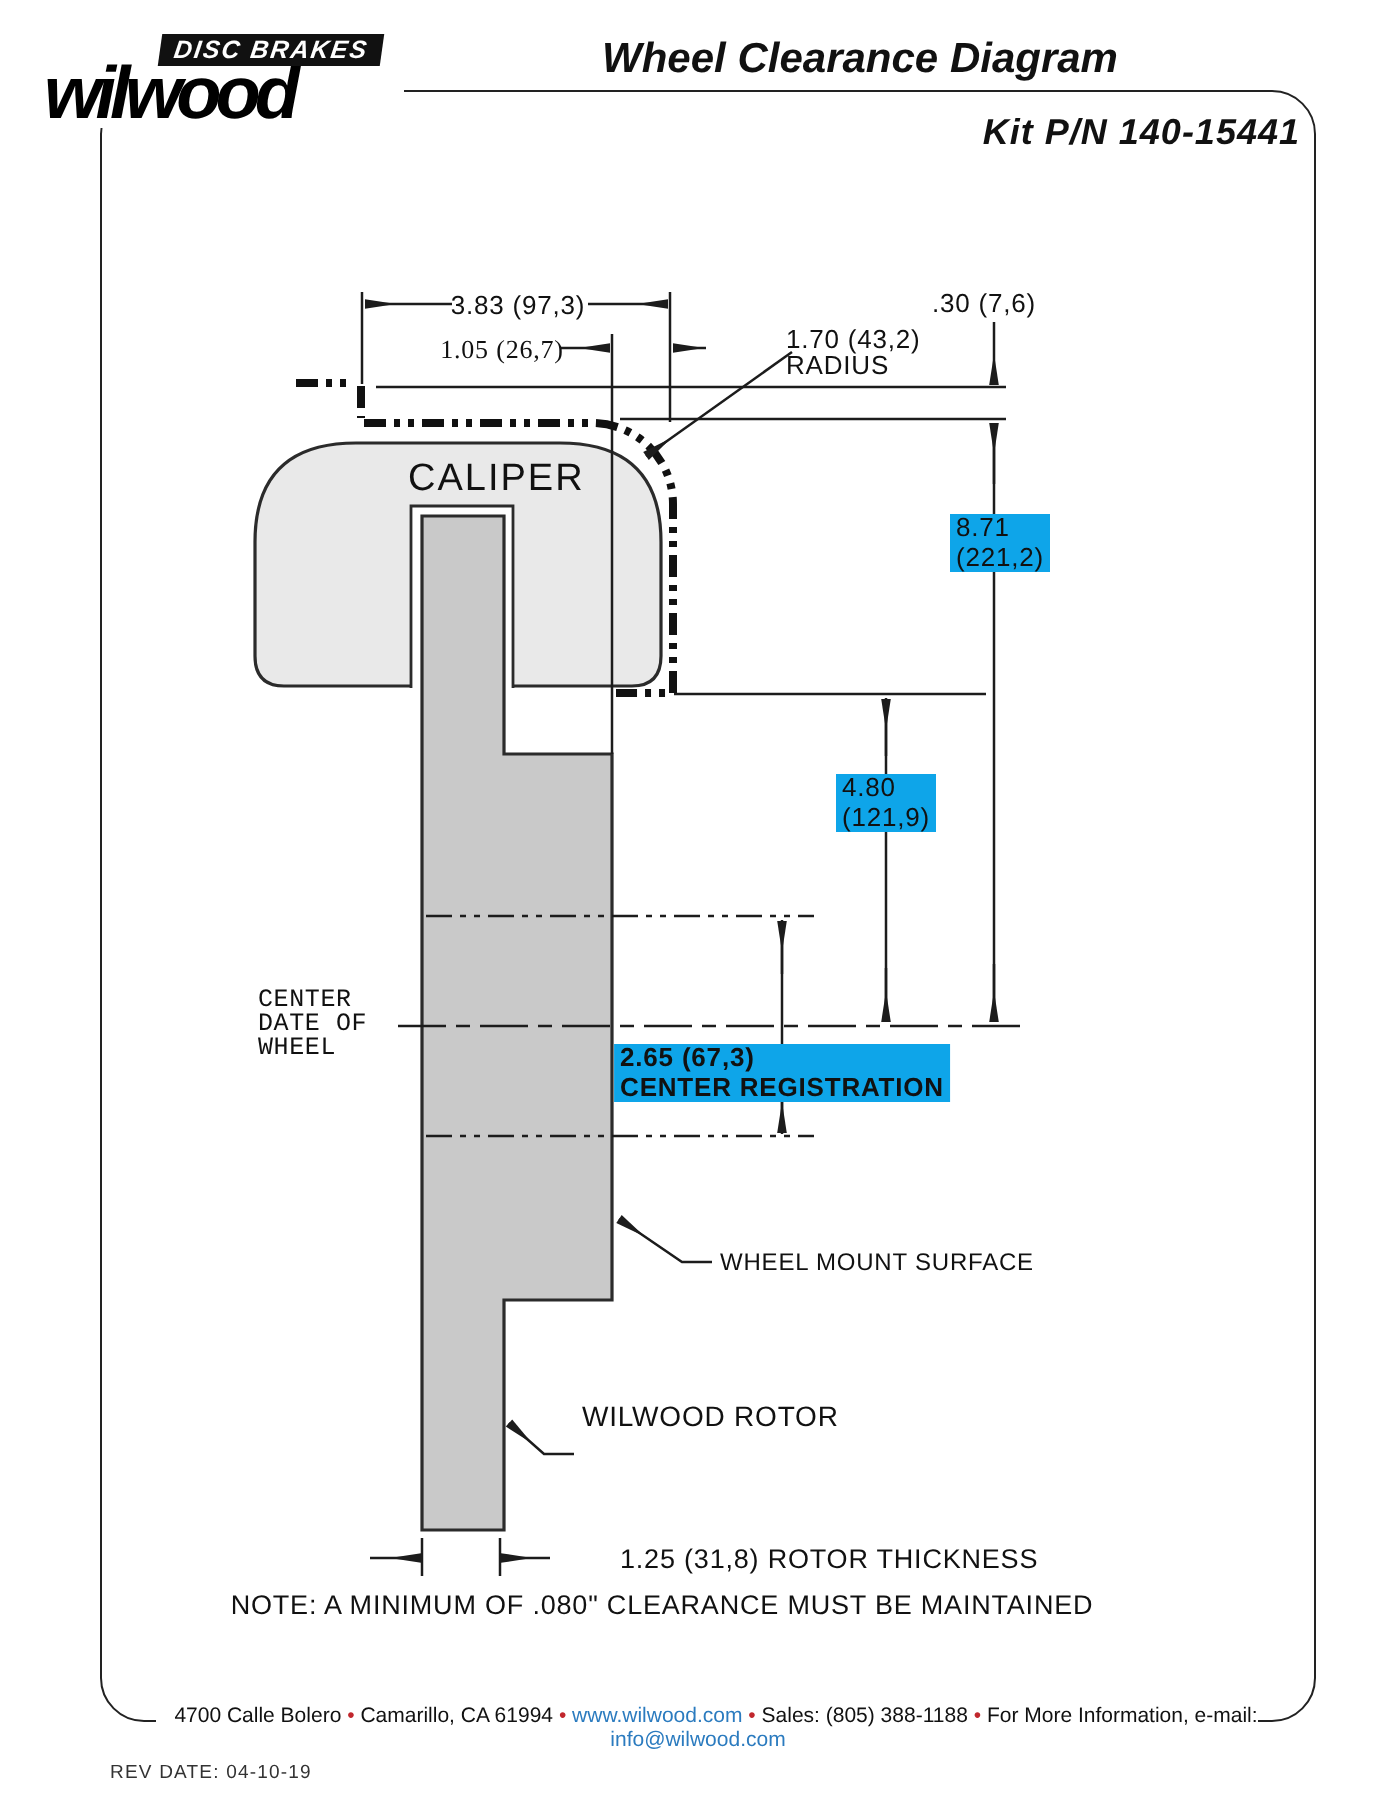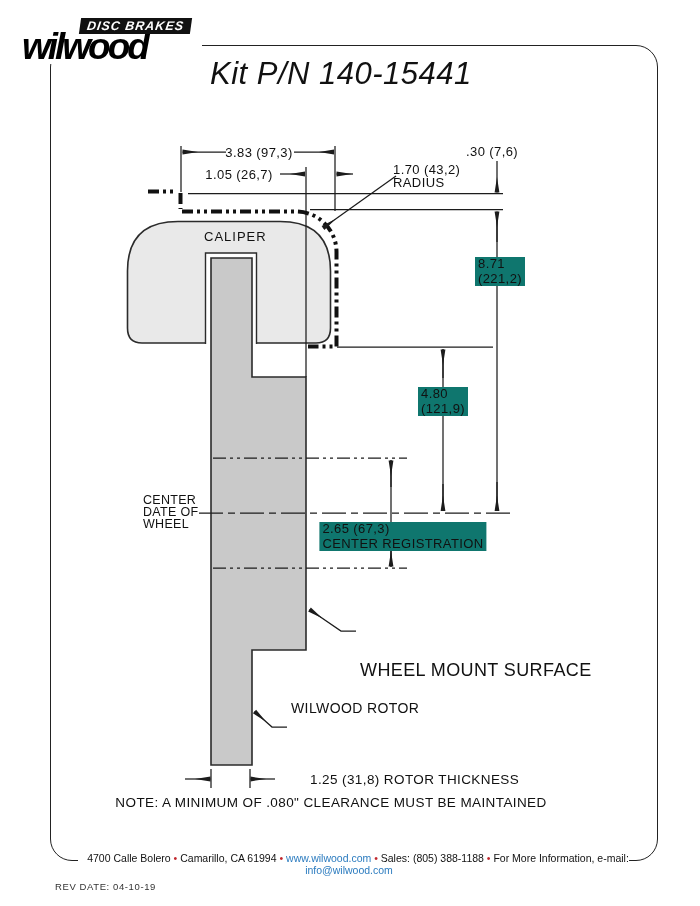--- a/index.html
+++ b/index.html
@@ -9,51 +9,52 @@
   .frame{position:absolute;left:50px;top:45px;width:606px;height:814px;
          border:1.6px solid #222;border-radius:22px;z-index:0;}
   svg.diag{position:absolute;left:0;top:0;z-index:1;}
   .tl{stroke:#1c1c1c;stroke-width:1.25;fill:none;}
   .ph{stroke:#111;stroke-width:4;fill:none;stroke-dasharray:11 4 3 4 3 4;}
   .cl{stroke:#1c1c1c;stroke-width:1.25;fill:none;stroke-dasharray:24 5 7 5;}
   .rg{stroke:#1c1c1c;stroke-width:1.25;fill:none;stroke-dasharray:13 4 3 4 3 4;}
   
   .lbl{position:absolute;font-size:13px;letter-spacing:.4px;white-space:nowrap;z-index:2;color:#111;}
   .ctr{transform:translateX(-50%);text-align:left;}
-  .wbg{background:#0f766e;padding:0 3px;}
+  .wbg{background:#0ea5e9;padding:0 3px;}
   .logo{position:absolute;left:22px;top:16px;width:180px;background:#fff;z-index:3;padding-bottom:2px;}
   .logo .db{display:inline-block;margin-left:58px;background:#111;color:#fff;
             font-size:12.5px;font-weight:bold;font-style:italic;letter-spacing:1px;
             padding:1px 7px;transform:skewX(-8deg);}
   .logo .ww{font-size:37px;font-weight:bold;font-style:italic;color:#000000;
             letter-spacing:-3px;line-height:.8;margin-top:-2px;}
   .title{position:absolute;left:210px;width:440px;top:18px;text-align:center;
          font-size:21px;font-weight:bold;font-style:italic;z-index:2;}
-  .kit{position:absolute;left:210px;width:440px;top:56px;text-align:left;
-       font-size:31px;font-weight:normal;font-style:italic;letter-spacing:.5px;z-index:2;}
+  .kit{position:absolute;left:210px;width:440px;top:56px;text-align:right;
+       font-size:18px;font-weight:bold;font-style:italic;letter-spacing:.5px;z-index:2;}
   .note{line-height:15px;font-size:13.5px;}
   .footer{position:absolute;left:50px;width:607px;top:852px;text-align:center;
           font-size:10.5px;z-index:2;}
   .footer .in{background:#fff;padding:0 9px;}
   .footer .b{color:#c1272d;}
   .footer .lk{color:#2b7bbf;text-decoration:none;text-align:right;}
   .rev{position:absolute;left:55px;top:881px;font-size:9.5px;letter-spacing:.6px;color:#333;z-index:2;}
   .cll{font-size:12.5px;line-height:11.8px;letter-spacing:.3px;}
 </style>
 </head>
 <body>
 
 <div class="page">
 
   <div class="frame"></div>
 
   <div class="logo">
     <div class="db">DISC BRAKES</div>
     <div class="ww">wilwood</div>
   </div>
+  <div class="title">Wheel Clearance Diagram</div>
   <div class="kit">Kit P/N 140-15441</div>
 
   <svg class="diag" width="700" height="906" viewBox="0 0 700 906">
     <defs>
       <marker id="ah" markerWidth="16" markerHeight="6" refX="15.5" refY="3" orient="auto" markerUnits="userSpaceOnUse">
         <path d="M0 3 L15.5 0.6 L15.5 5.4 Z" fill="#1c1c1c"></path>
       </marker>
     </defs>
 
     <path d="M142 343 L316 343 Q330.5 343 330.5 328 L330.5 271 Q330.5 221.5 280 221.5 L178 221.5 Q127.5 221.5 127.5 271 L127.5 328 Q127.5 343 142 343 Z" fill="#e9e9e9" stroke="#2b2b2b" stroke-width="1.6"></path>
@@ -117,45 +118,45 @@
       <line class="tl" x1="185" y1="779" x2="210.5" y2="779" marker-end="url(#ah)"></line>
       <line class="tl" x1="275" y1="779" x2="250.5" y2="779" marker-end="url(#ah)"></line>
     </g>
 
     <line class="tl" x1="396" y1="176" x2="323" y2="228" marker-end="url(#ah)"></line>
     <path class="tl" d="M356 631 L341 631 L309.5 609.5" marker-end="url(#ah)"></path>
     <path class="tl" d="M287 727 L272 727 L254.5 711.5" marker-end="url(#ah)"></path>
   </svg>
 
   <div class="lbl ctr" style="left:259px;top:145px;">3.83 (97,3)</div>
-  <div class="lbl ctr" style="left:239px;top:167px;">1.05 (26,7)</div>
+  <div class="lbl ctr" style="left:251px;top:167px;font-family:Liberation Serif, serif;">1.05 (26,7)</div>
   <div class="lbl ctr" style="left:492px;top:144px;">.30 (7,6)</div>
   <div class="lbl" style="left:393px;top:163px;line-height:13px;">
     <div>1.70 (43,2)</div>
     <div>RADIUS</div>
   </div>
   <div class="lbl ctr" style="left:500px;top:257px;line-height:14.5px;">
     <div class="wbg">8.71</div>
     <div class="wbg">(221,2)</div>
   </div>
   <div class="lbl ctr" style="left:443px;top:387px;line-height:14.5px;">
     <div class="wbg">4.80</div>
     <div class="wbg">(121,9)</div>
   </div>
-  <div class="lbl ctr" style="left:403px;top:522px;line-height:14.5px;">
+  <div class="lbl ctr" style="left:391px;top:522px;line-height:14.5px;font-weight:bold;">
     <div class="wbg">2.65 (67,3)</div>
     <div class="wbg">CENTER REGISTRATION</div>
   </div>
-  <div class="lbl" style="left:204px;top:229px;letter-spacing:1px;font-size:13px;">CALIPER</div>
-  <div class="lbl cll" style="left:143px;top:495px;">
+  <div class="lbl" style="left:204px;top:229px;letter-spacing:1px;font-size:19px;">CALIPER</div>
+  <div class="lbl cll" style="left:129px;top:495px;font-family:Liberation Mono, monospace;">
     <div>CENTER</div>
     <div>DATE OF</div>
     <div>WHEEL</div>
   </div>
-  <div class="lbl" style="left:360px;top:660px;font-size:18px;">WHEEL MOUNT SURFACE</div>
+  <div class="lbl" style="left:360px;top:624px;font-size:12px;">WHEEL MOUNT SURFACE</div>
   <div class="lbl" style="left:291px;top:700px;font-size:14px;">WILWOOD ROTOR</div>
   <div class="lbl" style="left:278px;top:772px;font-size:13.5px;margin-left:32px;">1.25 (31,8) ROTOR THICKNESS</div>
   <div class="lbl ctr note" style="left:331px;top:795px;">
     <div>NOTE: A MINIMUM OF .080" CLEARANCE MUST BE MAINTAINED</div>
   </div>
 
   <div class="footer">
     <span class="in">
       <span>4700 Calle Bolero</span>
       <span class="b">•</span>

